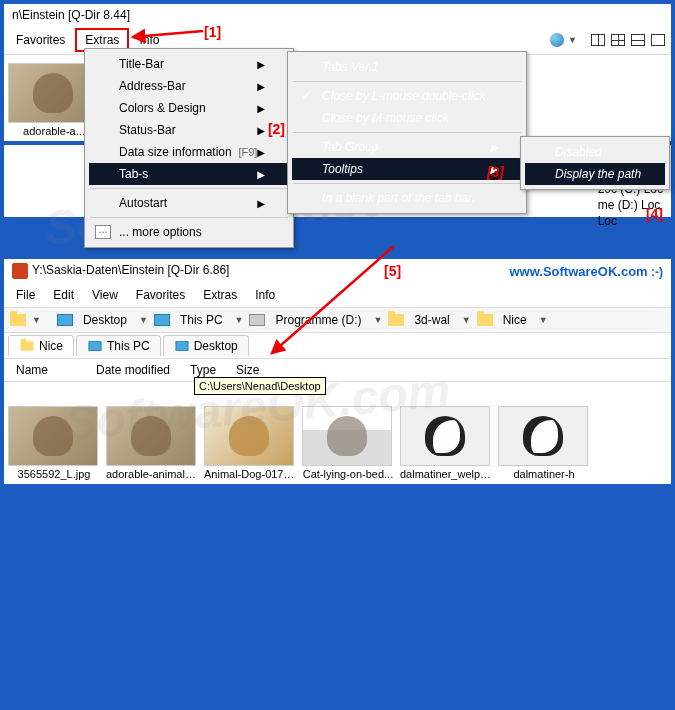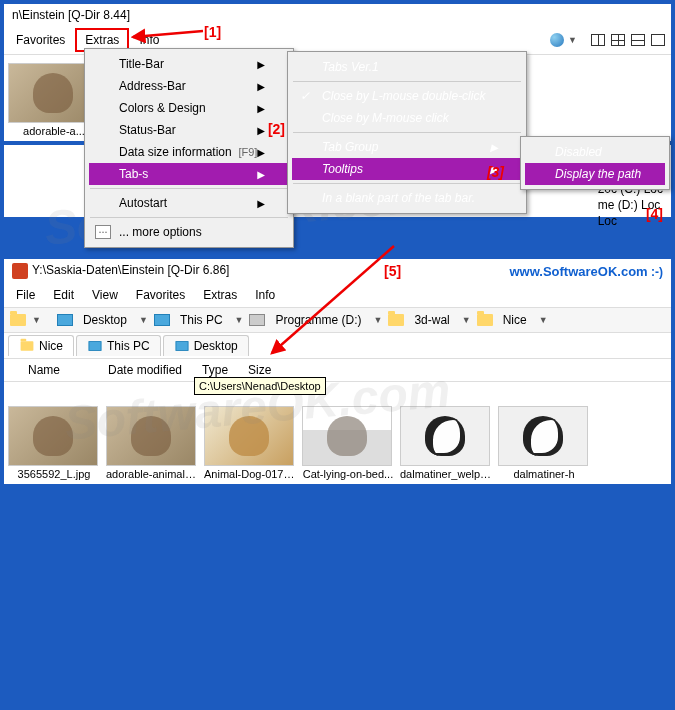--- a/index.html
+++ b/index.html
@@ -24,21 +24,21 @@
 .thumb-img.dal { background: #f0f0f0; }
 .thumb-img.golden { background: linear-gradient(135deg, #f0e8d0, #c8a060); }
 .thumb-img::after { content: ''; position: absolute; left: 50%; top: 50%; width: 40px; height: 40px; margin: -20px; border-radius: 50% 50% 40% 40%; background: rgba(120,90,60,0.6); }
 .thumb-img.cat::after { background: rgba(140,130,120,0.7); }
 .thumb-img.dal::after { background: rgba(255,255,255,0.9); box-shadow: inset -5px -3px 0 #222, inset 8px 4px 0 #222; }
 .thumb-img.golden::after { background: rgba(190,140,70,0.8); }
 .thumb-label { font-size: 11px; white-space: nowrap; overflow: hidden; text-overflow: ellipsis; margin-top: 2px; }
 
 .dropdown { position: absolute; top: 22px; left: 80px; background: #f0f0f0; border: 1px solid #999; box-shadow: 2px 2px 4px rgba(0,0,0,0.3); min-width: 200px; z-index: 10; padding: 4px; }
 .dropdown .mi { padding: 4px 24px 4px 30px; cursor: pointer; display: flex; justify-content: space-between; align-items: center; white-space: nowrap; position: relative; }
-.dropdown .mi.selected { background: #a21caf; color: #fff; }
+.dropdown .mi.selected { background: #0f172a; color: #fff; }
 .dropdown .sep { height: 1px; background: #ccc; margin: 3px 1px; }
 .arrow { font-size: 10px; }
 .submenu { position: absolute; left: 100%; top: 0; margin-left: -2px; font-style: italic; }
 .shortcut { color: #666; font-size: 11px; }
 .check { position: absolute; left: 8px; }
 
 .annot { position: absolute; color: #e00; font-weight: bold; font-size: 14px; pointer-events: none; z-index: 50; }
 .arrow-svg { position: absolute; pointer-events: none; z-index: 49; }
 
 .filelist { padding: 2px 8px; font-size: 11px; }
@@ -46,21 +46,21 @@
 .win2-toolbar { display: flex; align-items: center; padding: 3px 6px; gap: 4px; border-bottom: 1px solid #ddd; background: #f6f6f6; }
 .folder-ico { width: 16px; height: 12px; background: #ffd76a; border-radius: 1px; display: inline-block; position: relative; }
 .folder-ico::before { content: ''; position: absolute; top: -3px; left: 0; width: 7px; height: 3px; background: #ffd76a; border-radius: 1px 1px 0 0; }
 .monitor-ico { width: 16px; height: 12px; background: #4aa8dd; border: 1px solid #2280b8; display: inline-block; }
 .drive-ico { width: 16px; height: 12px; background: #ccc; border: 1px solid #888; display: inline-block; }
 .crumb { padding: 2px 6px; cursor: pointer; }
 .dd-arrow { font-size: 9px; color: #555; margin: 0 2px; cursor: pointer; }
 .tabbar { display: flex; padding: 2px 4px; background: #fff; border-bottom: 1px solid #ddd; align-items: center; gap: 2px; }
 .tab { padding: 3px 10px; border: 1px solid #ccc; border-bottom: none; background: #f8f8f8; border-radius: 3px 3px 0 0; cursor: pointer; display: flex; align-items: center; gap: 4px; font-size: 11px; }
 .tab.active { background: #fff; }
-.headers { display: flex; padding: 2px 20px; border-bottom: 1px solid #ddd; font-size: 11px; }
+.headers { display: flex; padding: 2px 8px; border-bottom: 1px solid #ddd; font-size: 11px; }
 .headers .h { padding: 2px 16px 2px 4px; cursor: pointer; }
 .tooltip-demo { position: absolute; background: #ffffe1; border: 1px solid #000; padding: 2px 4px; font-size: 11px; z-index: 5; }
 .watermark { position: absolute; font-size: 48px; color: rgba(128,128,128,0.12); font-style: italic; font-weight: bold; transform: rotate(-5deg); pointer-events: none; z-index: 2; white-space: nowrap; }
 .url { color: #1060d0; font-size: 13px; font-weight: bold; }
 .smiley { color: #1060d0; font-weight: bold; }
 .app-ico { width: 16px; height: 16px; display: inline-block; background: #d04020; border-radius: 2px; vertical-align: middle; margin-right: 4px; }
 </style>
 </head>
 <body>
 

